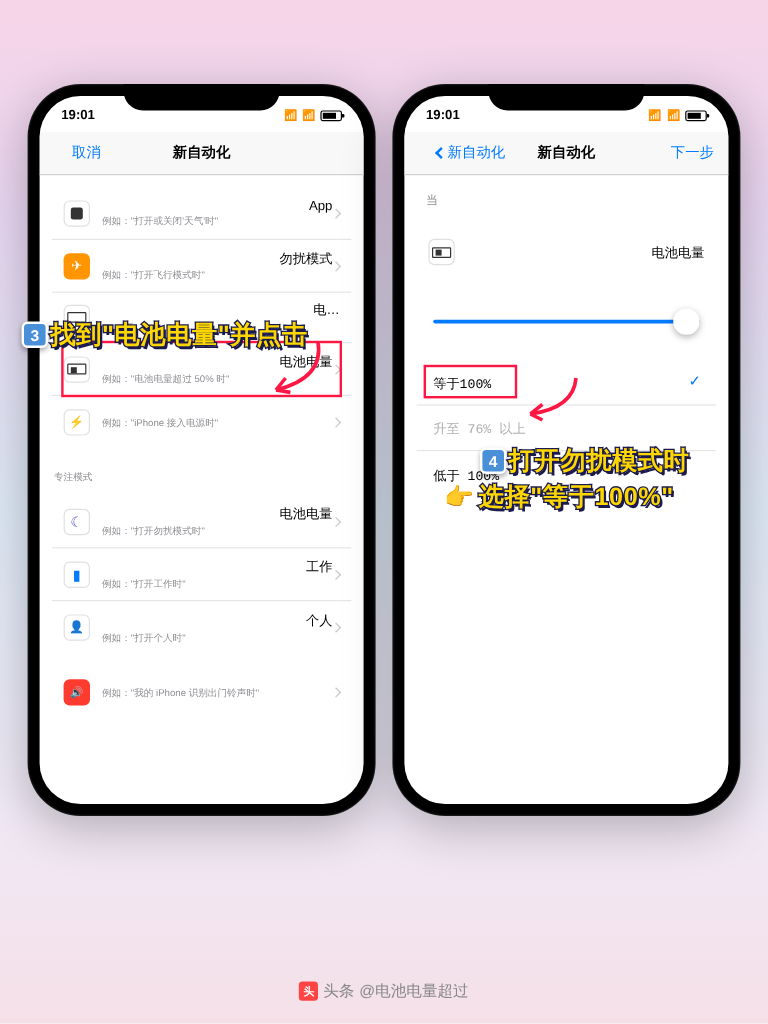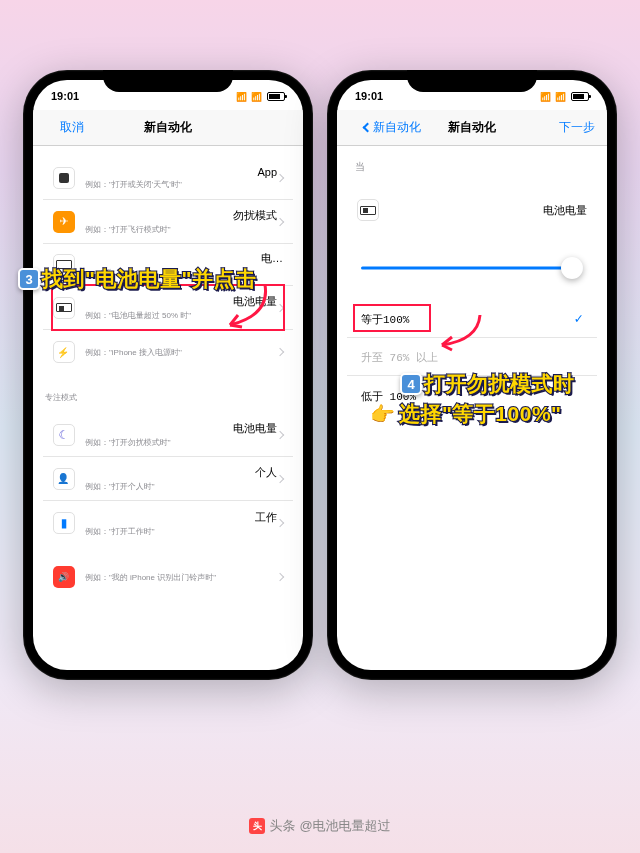--- a/index.html
+++ b/index.html
@@ -216,32 +216,32 @@
         <div class="group">
           <div class="row">
             <span class="ic ic-moon"></span>
             <span class="txt">
               <span class="ttl">电池电量</span>
               <span class="sub">例如："打开勿扰模式时"</span>
             </span>
             <span class="chev"></span>
           </div>
           <div class="row">
+            <span class="ic ic-work"></span>
+            <span class="txt">
+              <span class="ttl">工作</span>
+              <span class="sub">例如："打开工作时"</span>
+            </span>
+            <span class="chev"></span>
+          </div>
+          <div class="row">
             <span class="ic ic-person"></span>
             <span class="txt">
               <span class="ttl">个人</span>
               <span class="sub">例如："打开个人时"</span>
-            </span>
-            <span class="chev"></span>
-          </div>
-          <div class="row">
-            <span class="ic ic-work"></span>
-            <span class="txt">
-              <span class="ttl">工作</span>
-              <span class="sub">例如："打开工作时"</span>
             </span>
             <span class="chev"></span>
           </div>
         </div>
 
         <div class="group">
           <div class="row">
             <span class="ic ic-sound"></span>
             <span class="txt">
               <span class="sub">例如："我的 iPhone 识别出门铃声时"</span>

